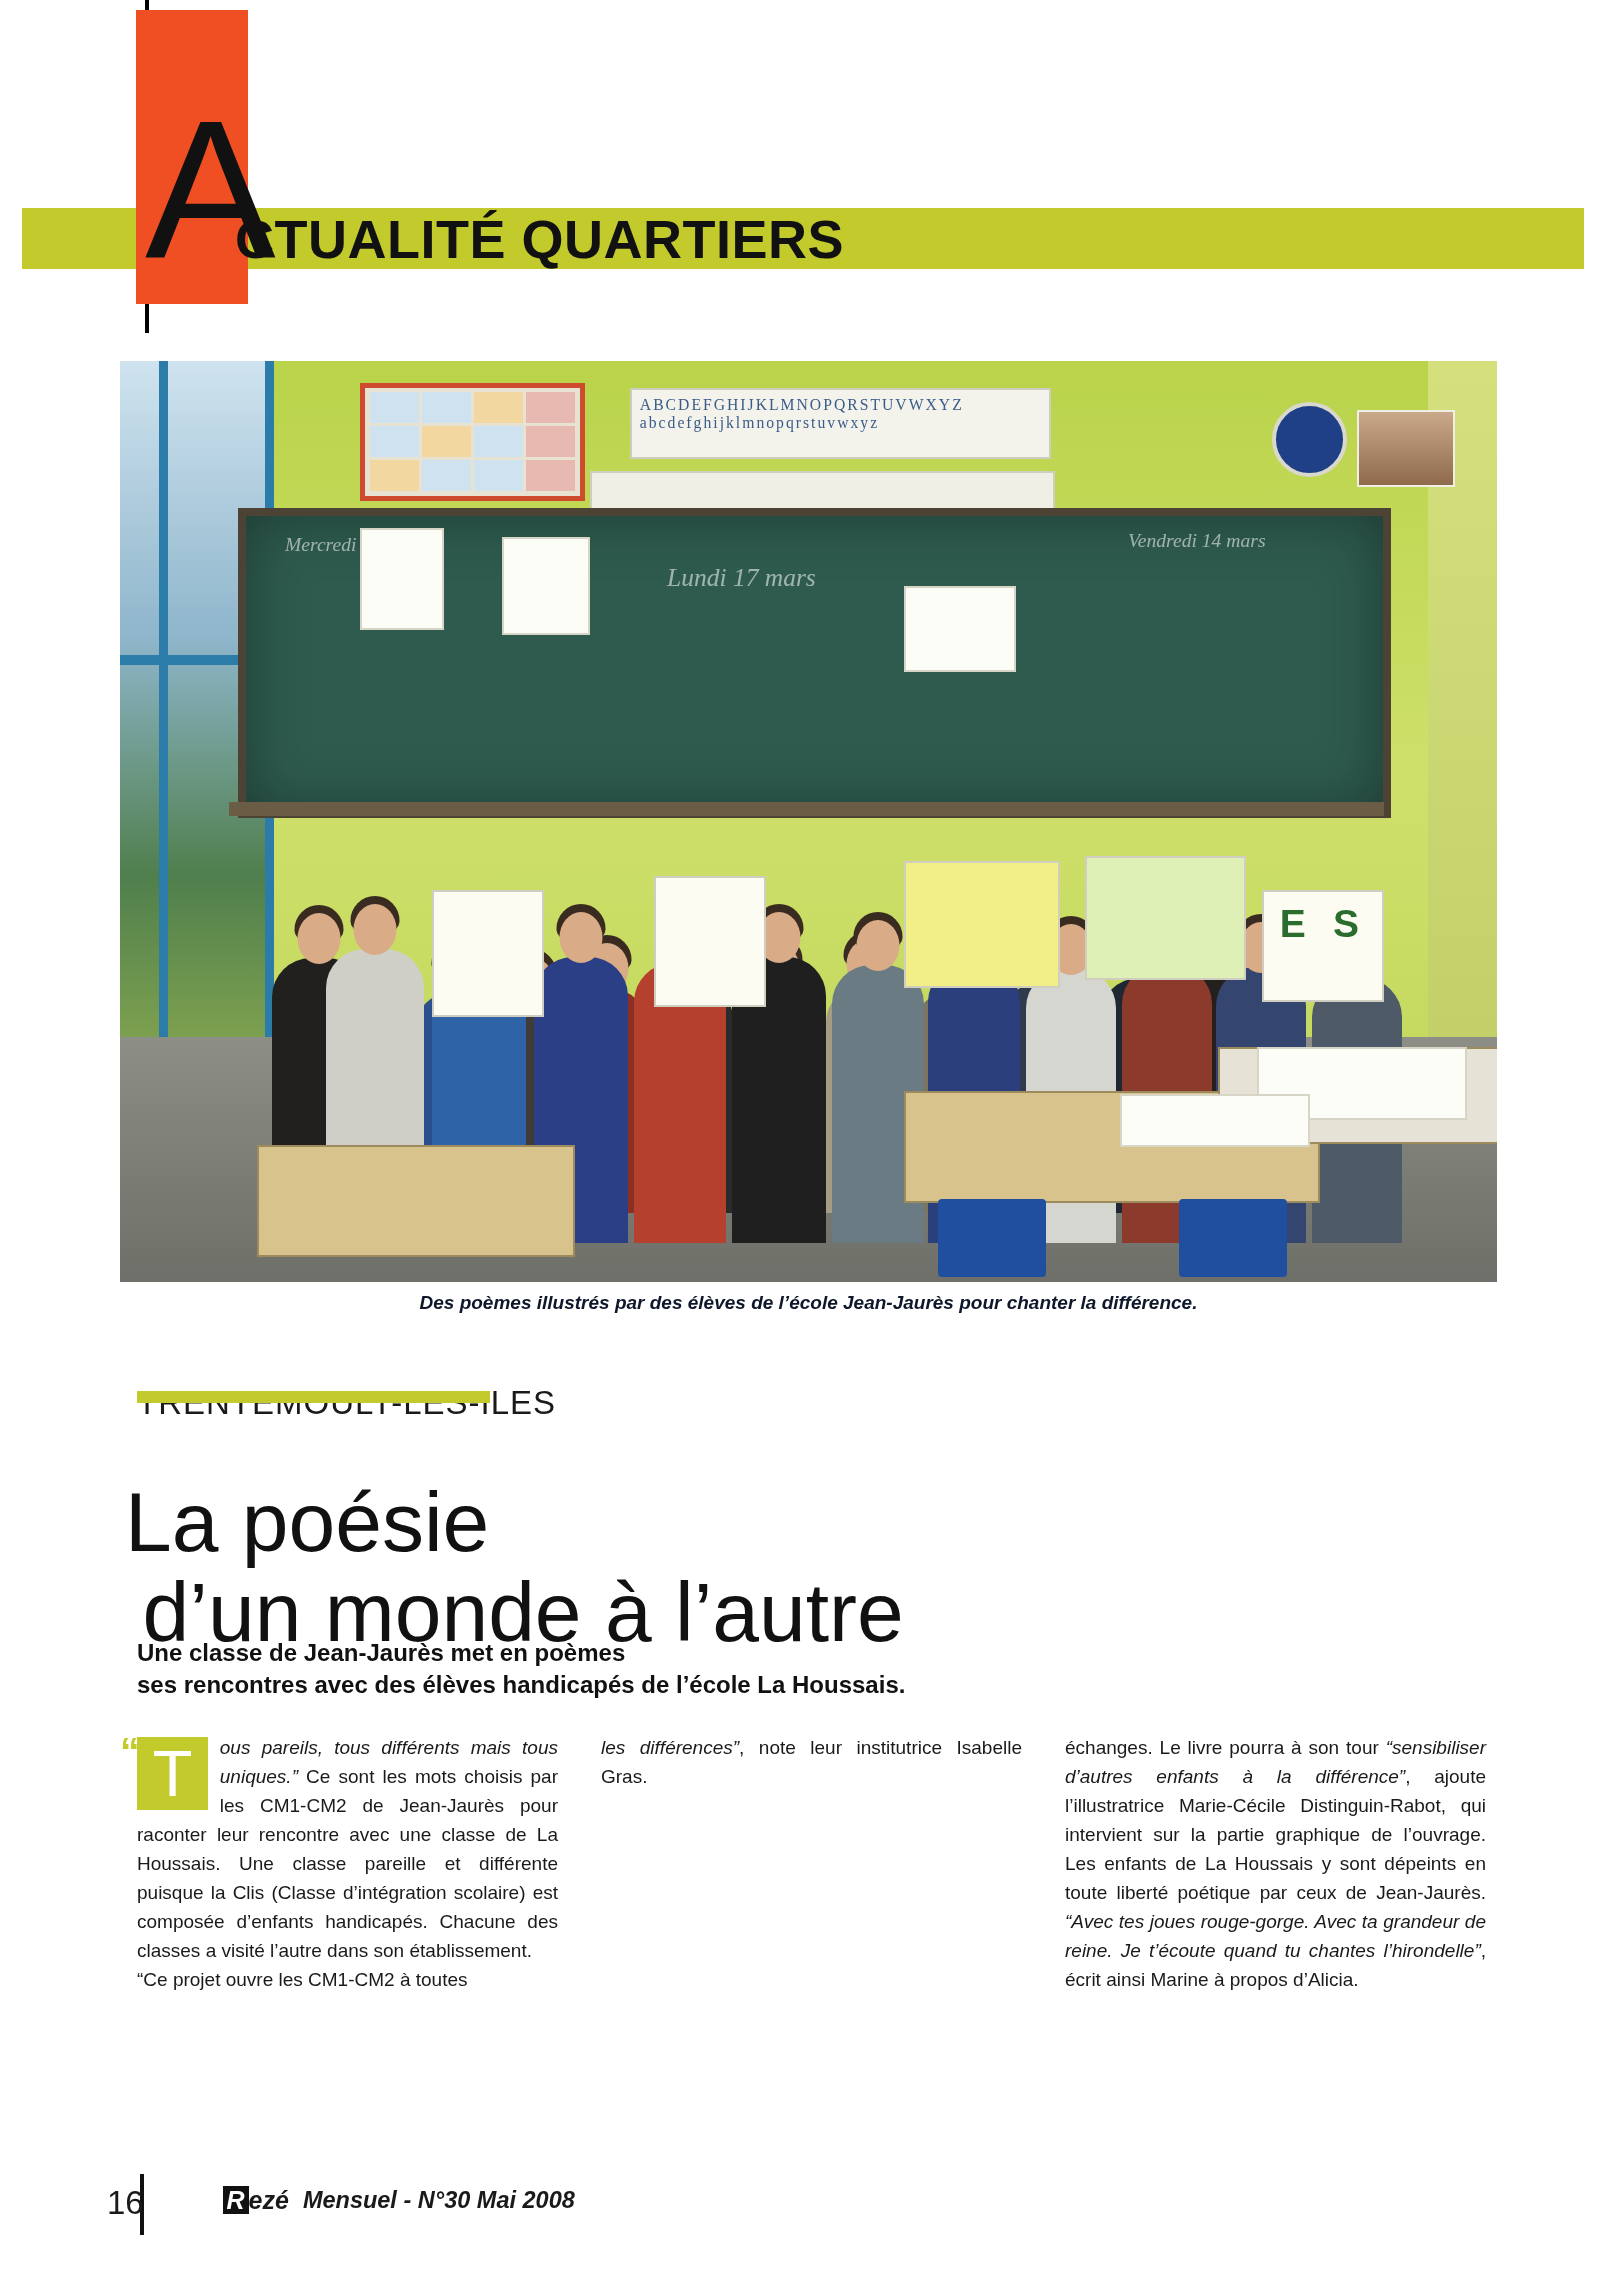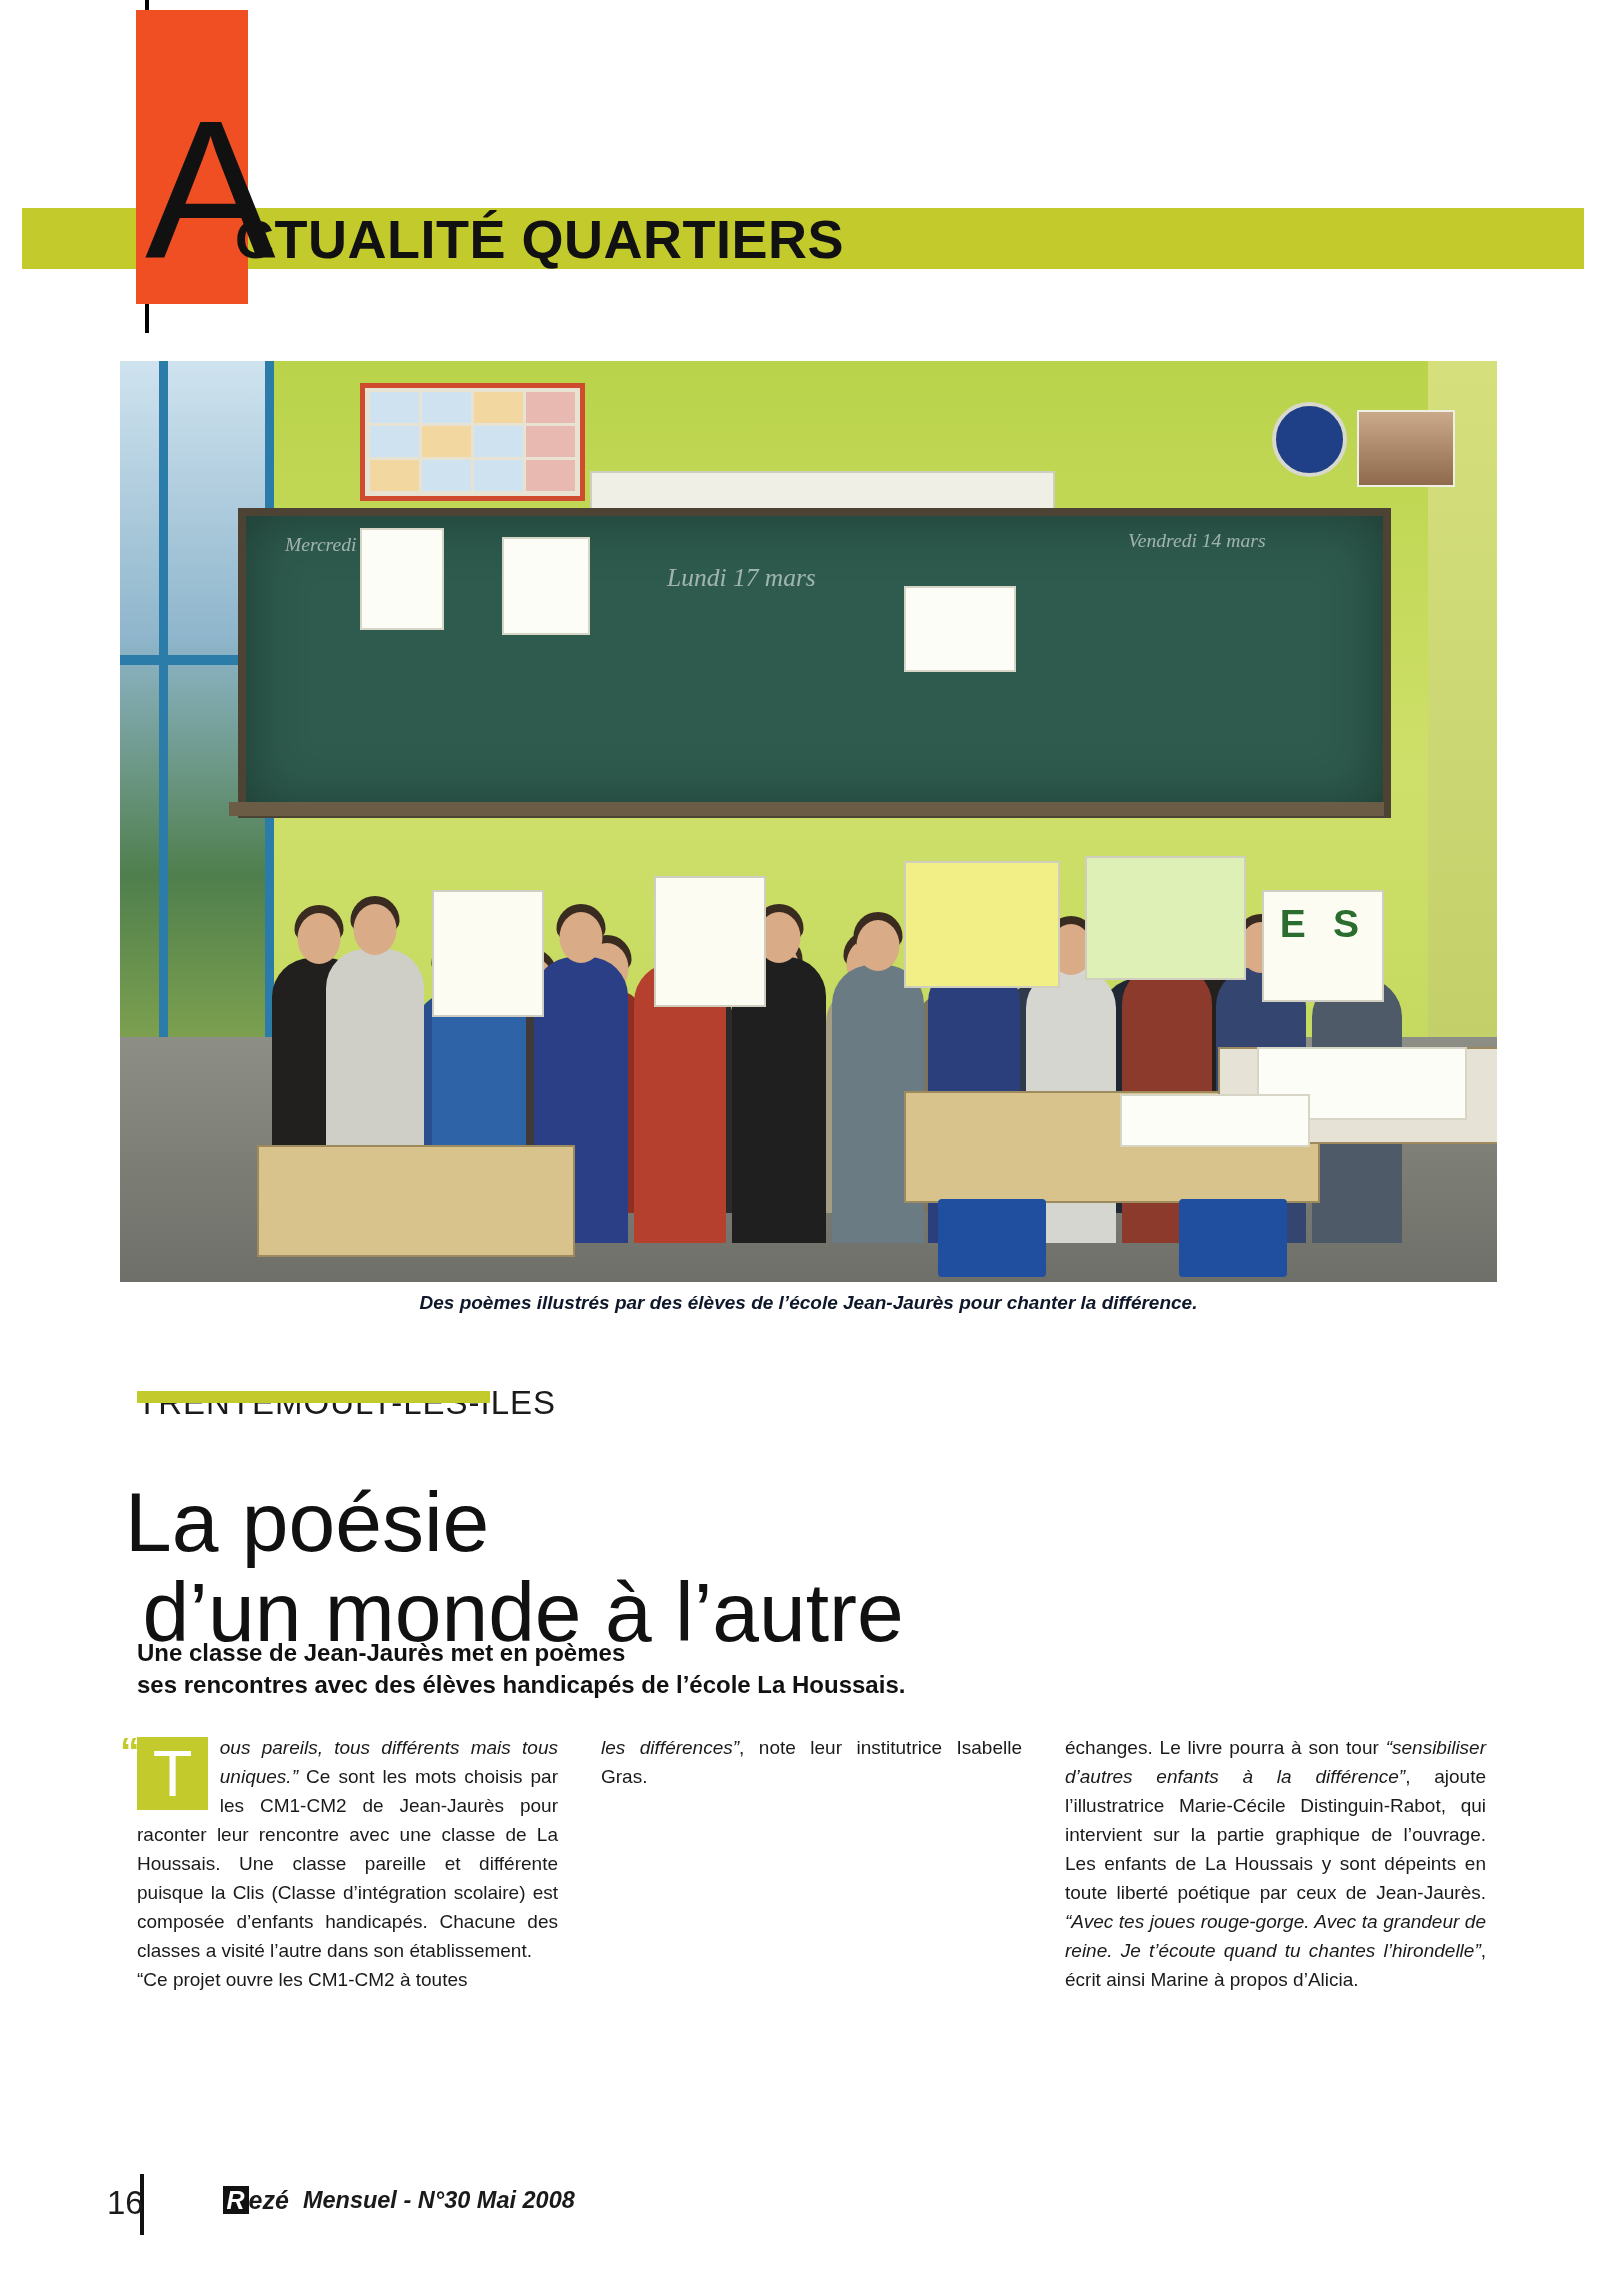--- a/index.html
+++ b/index.html
@@ -418,20 +418,24 @@
       <span></span>
         <span></span>
         <span></span>
         <span></span>
       <span></span>
         <span></span>
         <span></span>
         <span></span>
     </div>
 
+    <div class="alpha-card">
+      <div>ABCDEFGHIJKLMNOPQRSTUVWXYZ</div>
+      <div>abcdefghijklmnopqrstuvwxyz</div>
+    </div>
 
     <div class="white-strip"></div>
     <div class="clock"></div>
     <div class="portrait"></div>
 
     <div class="board">
       <div class="board-chalk" style="left:39px; top:17.6px;">Mercredi 12 Mars</div>
       <div class="board-chalk" style="left:421px; top:47px; font-size:25.5px;">Lundi 17 mars</div>
       <div class="board-chalk" style="left:882px; top:13.7px;text-align:right;">Vendredi 14 mars</div>
     </div>

